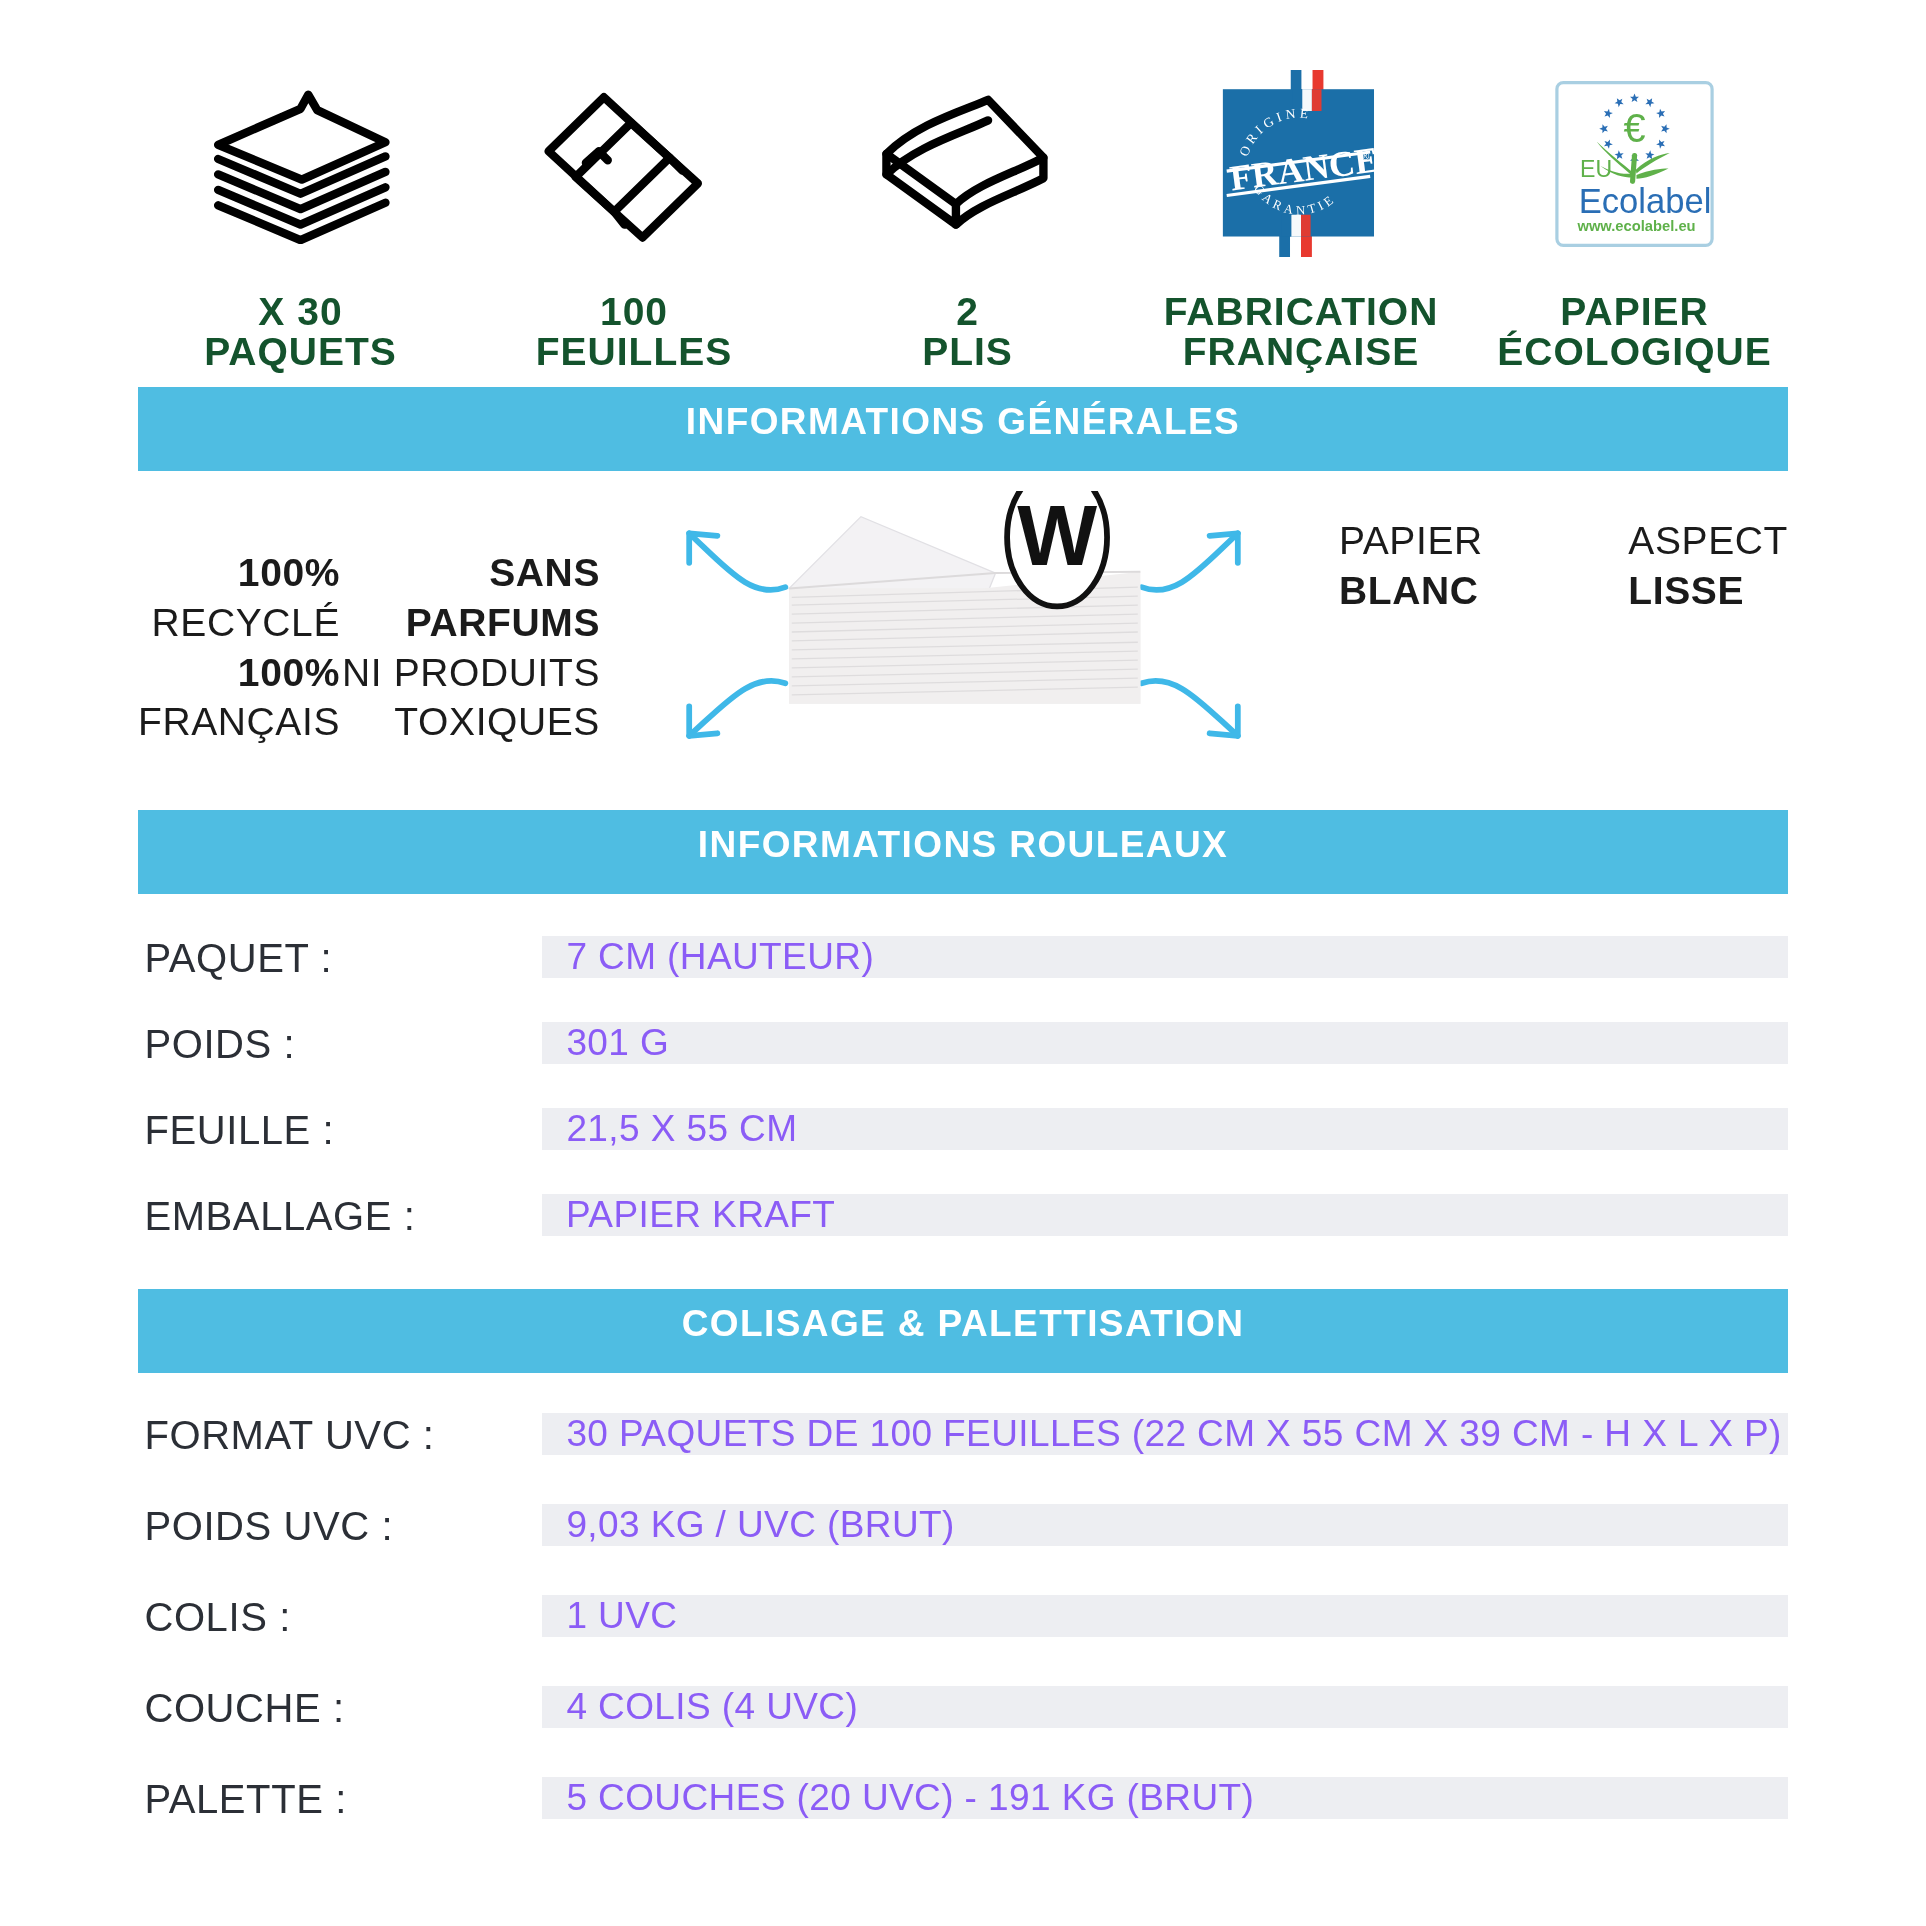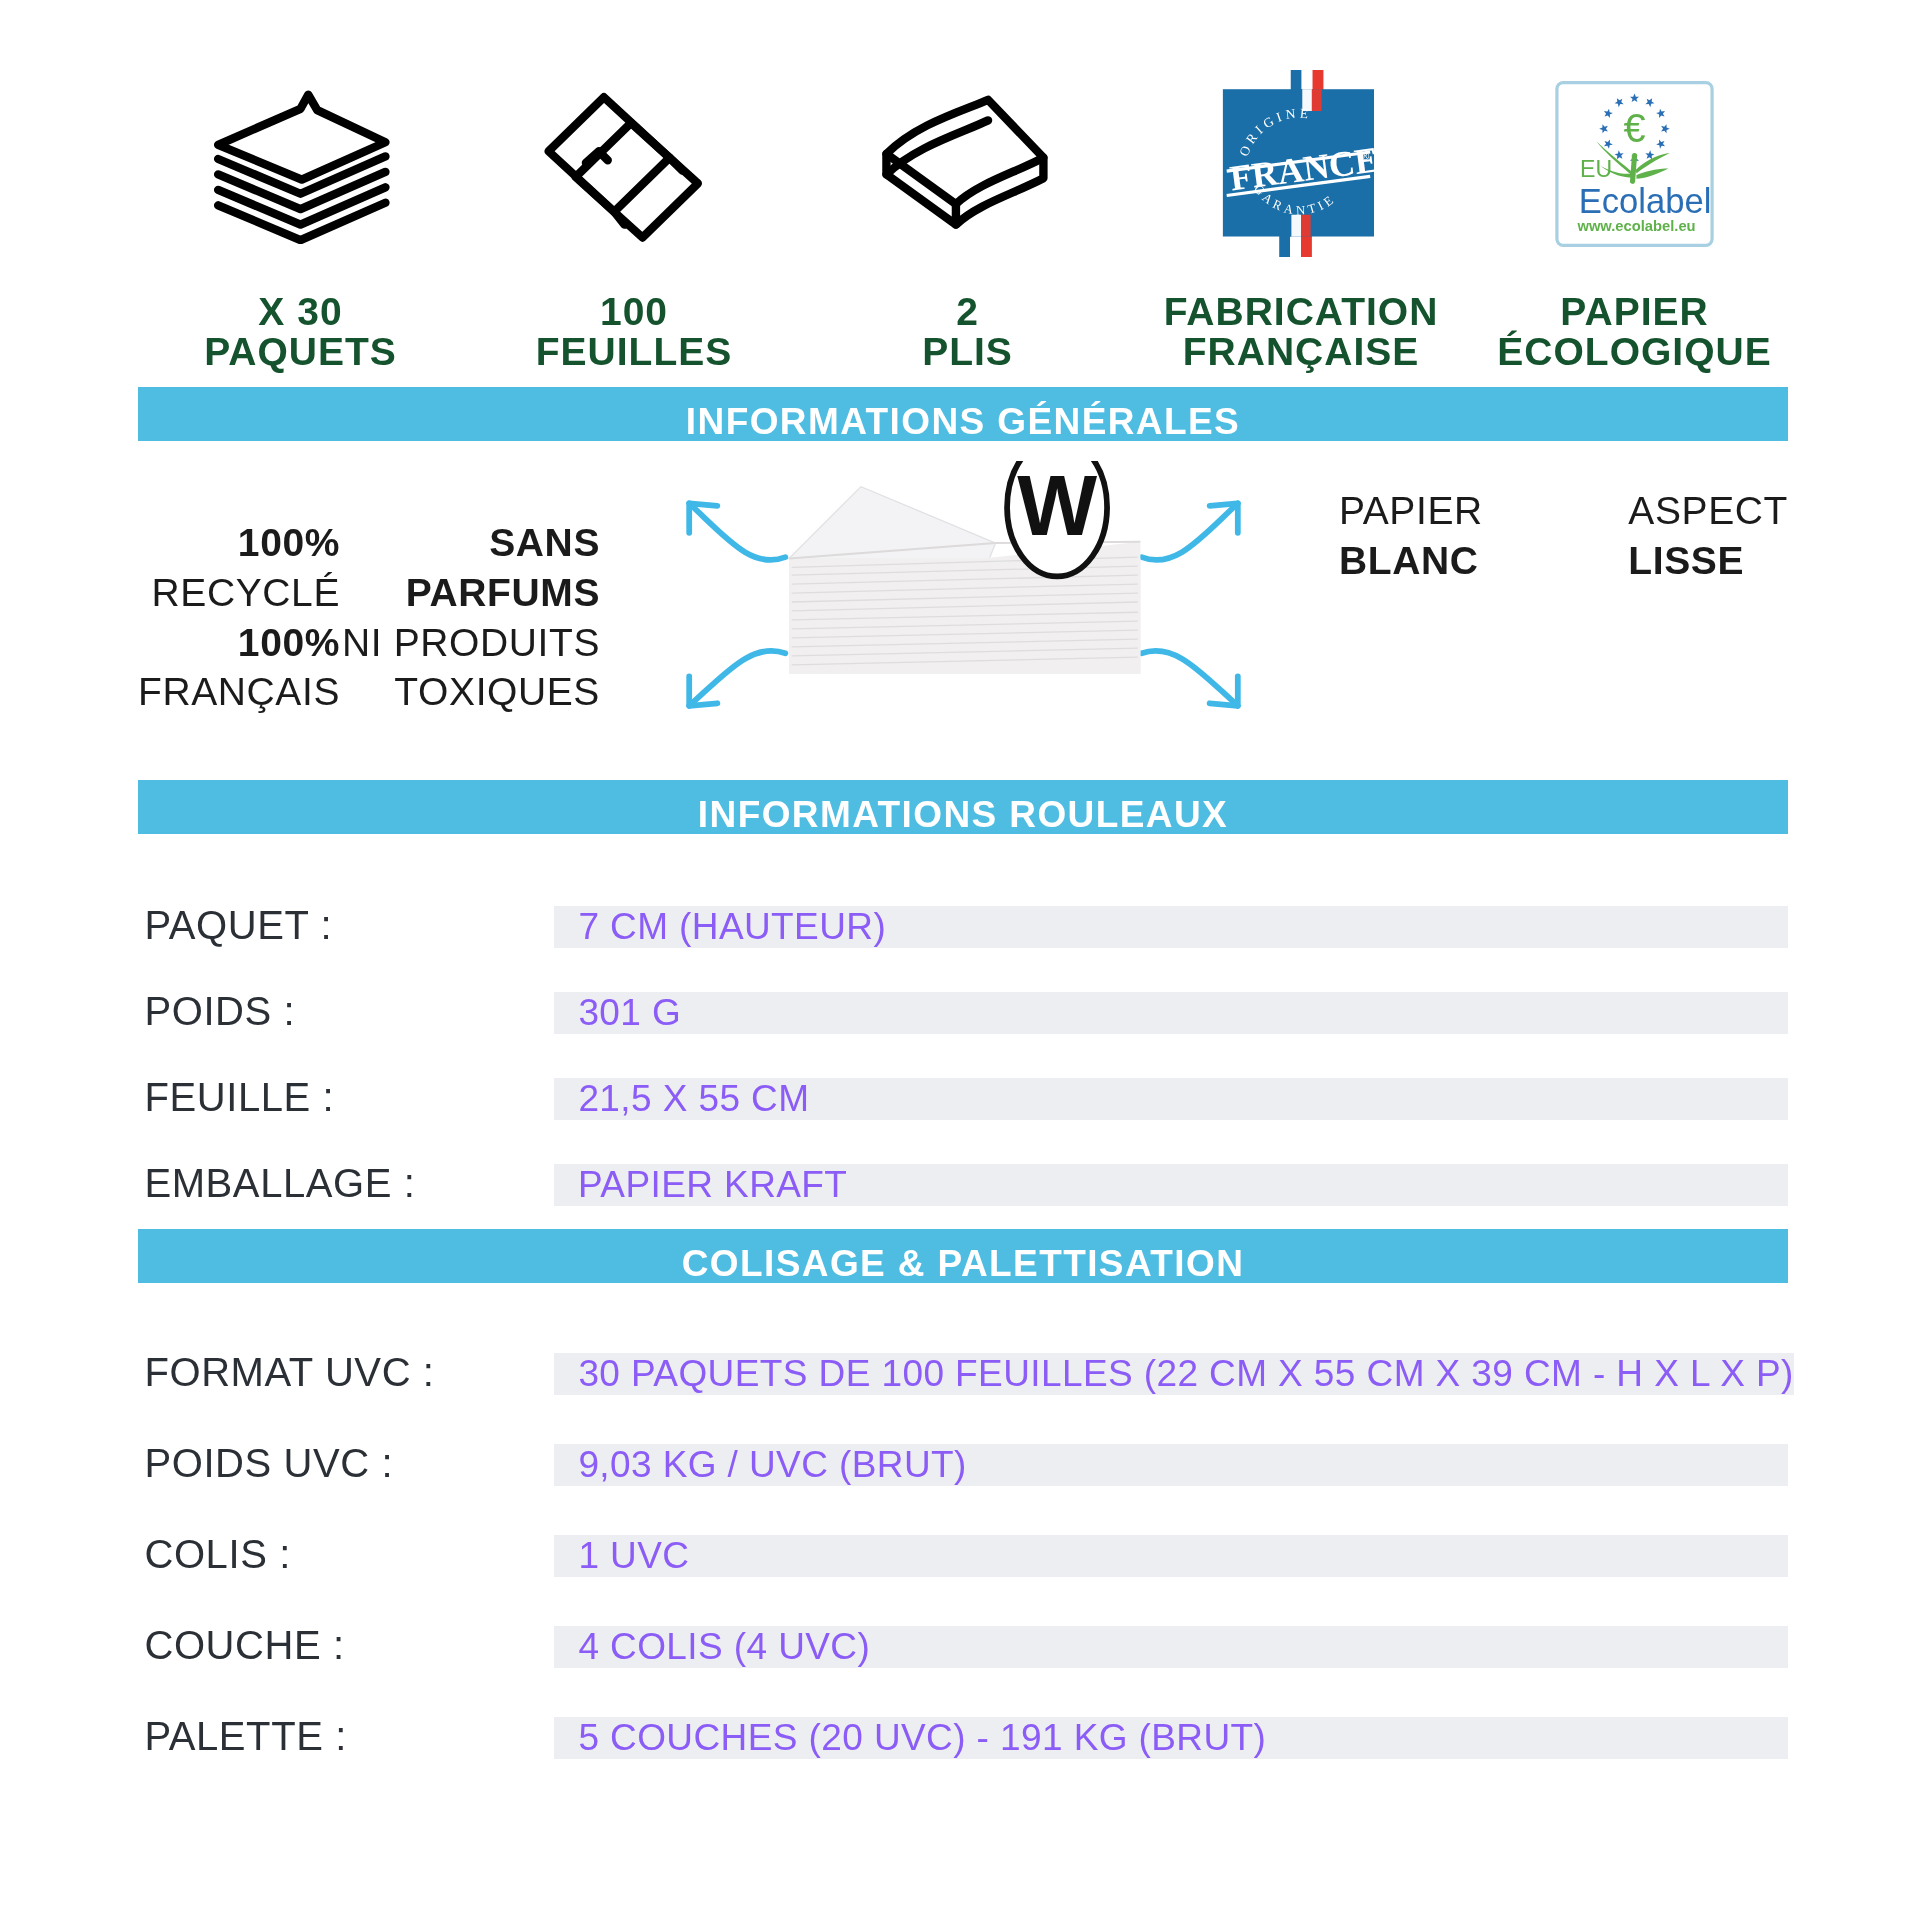--- a/index.html
+++ b/index.html
@@ -55,21 +55,21 @@
   
   .bar{
     margin:0 auto;
     width:1650px;
     background:#4fbde2;
     color:#ffffff;
     text-align:center;
     font-weight:bold;
     font-size:37px;
     letter-spacing:1.4px;
-    height:54px;
+    height:84px;
     line-height:69px;
     box-sizing:border-box;
   }
   .bar-generales{margin-top:15.4px;}
   .bar-rouleaux{margin-top:18px;}
   .bar-colisage{margin-top:23px;}
 
   
   .general{
     width:1650px;
@@ -103,24 +103,23 @@
   }
 
   
   .table{
     width:1650px;
     margin:0 auto;
     box-sizing:border-box;
   }
   .row{
     display:flex;
-    align-items:flex-end;
+    align-items:flex-start;
     margin-top:14px;
     height:72px;
-    gap:12px;
   }
   .row .key{
     width:404px;
     flex:0 0 404px;
     display:flex;
     align-items:center;
     font-size:40px;
     letter-spacing:0.6px;
     color:#2b2f36;
     padding-left:6.4px;

